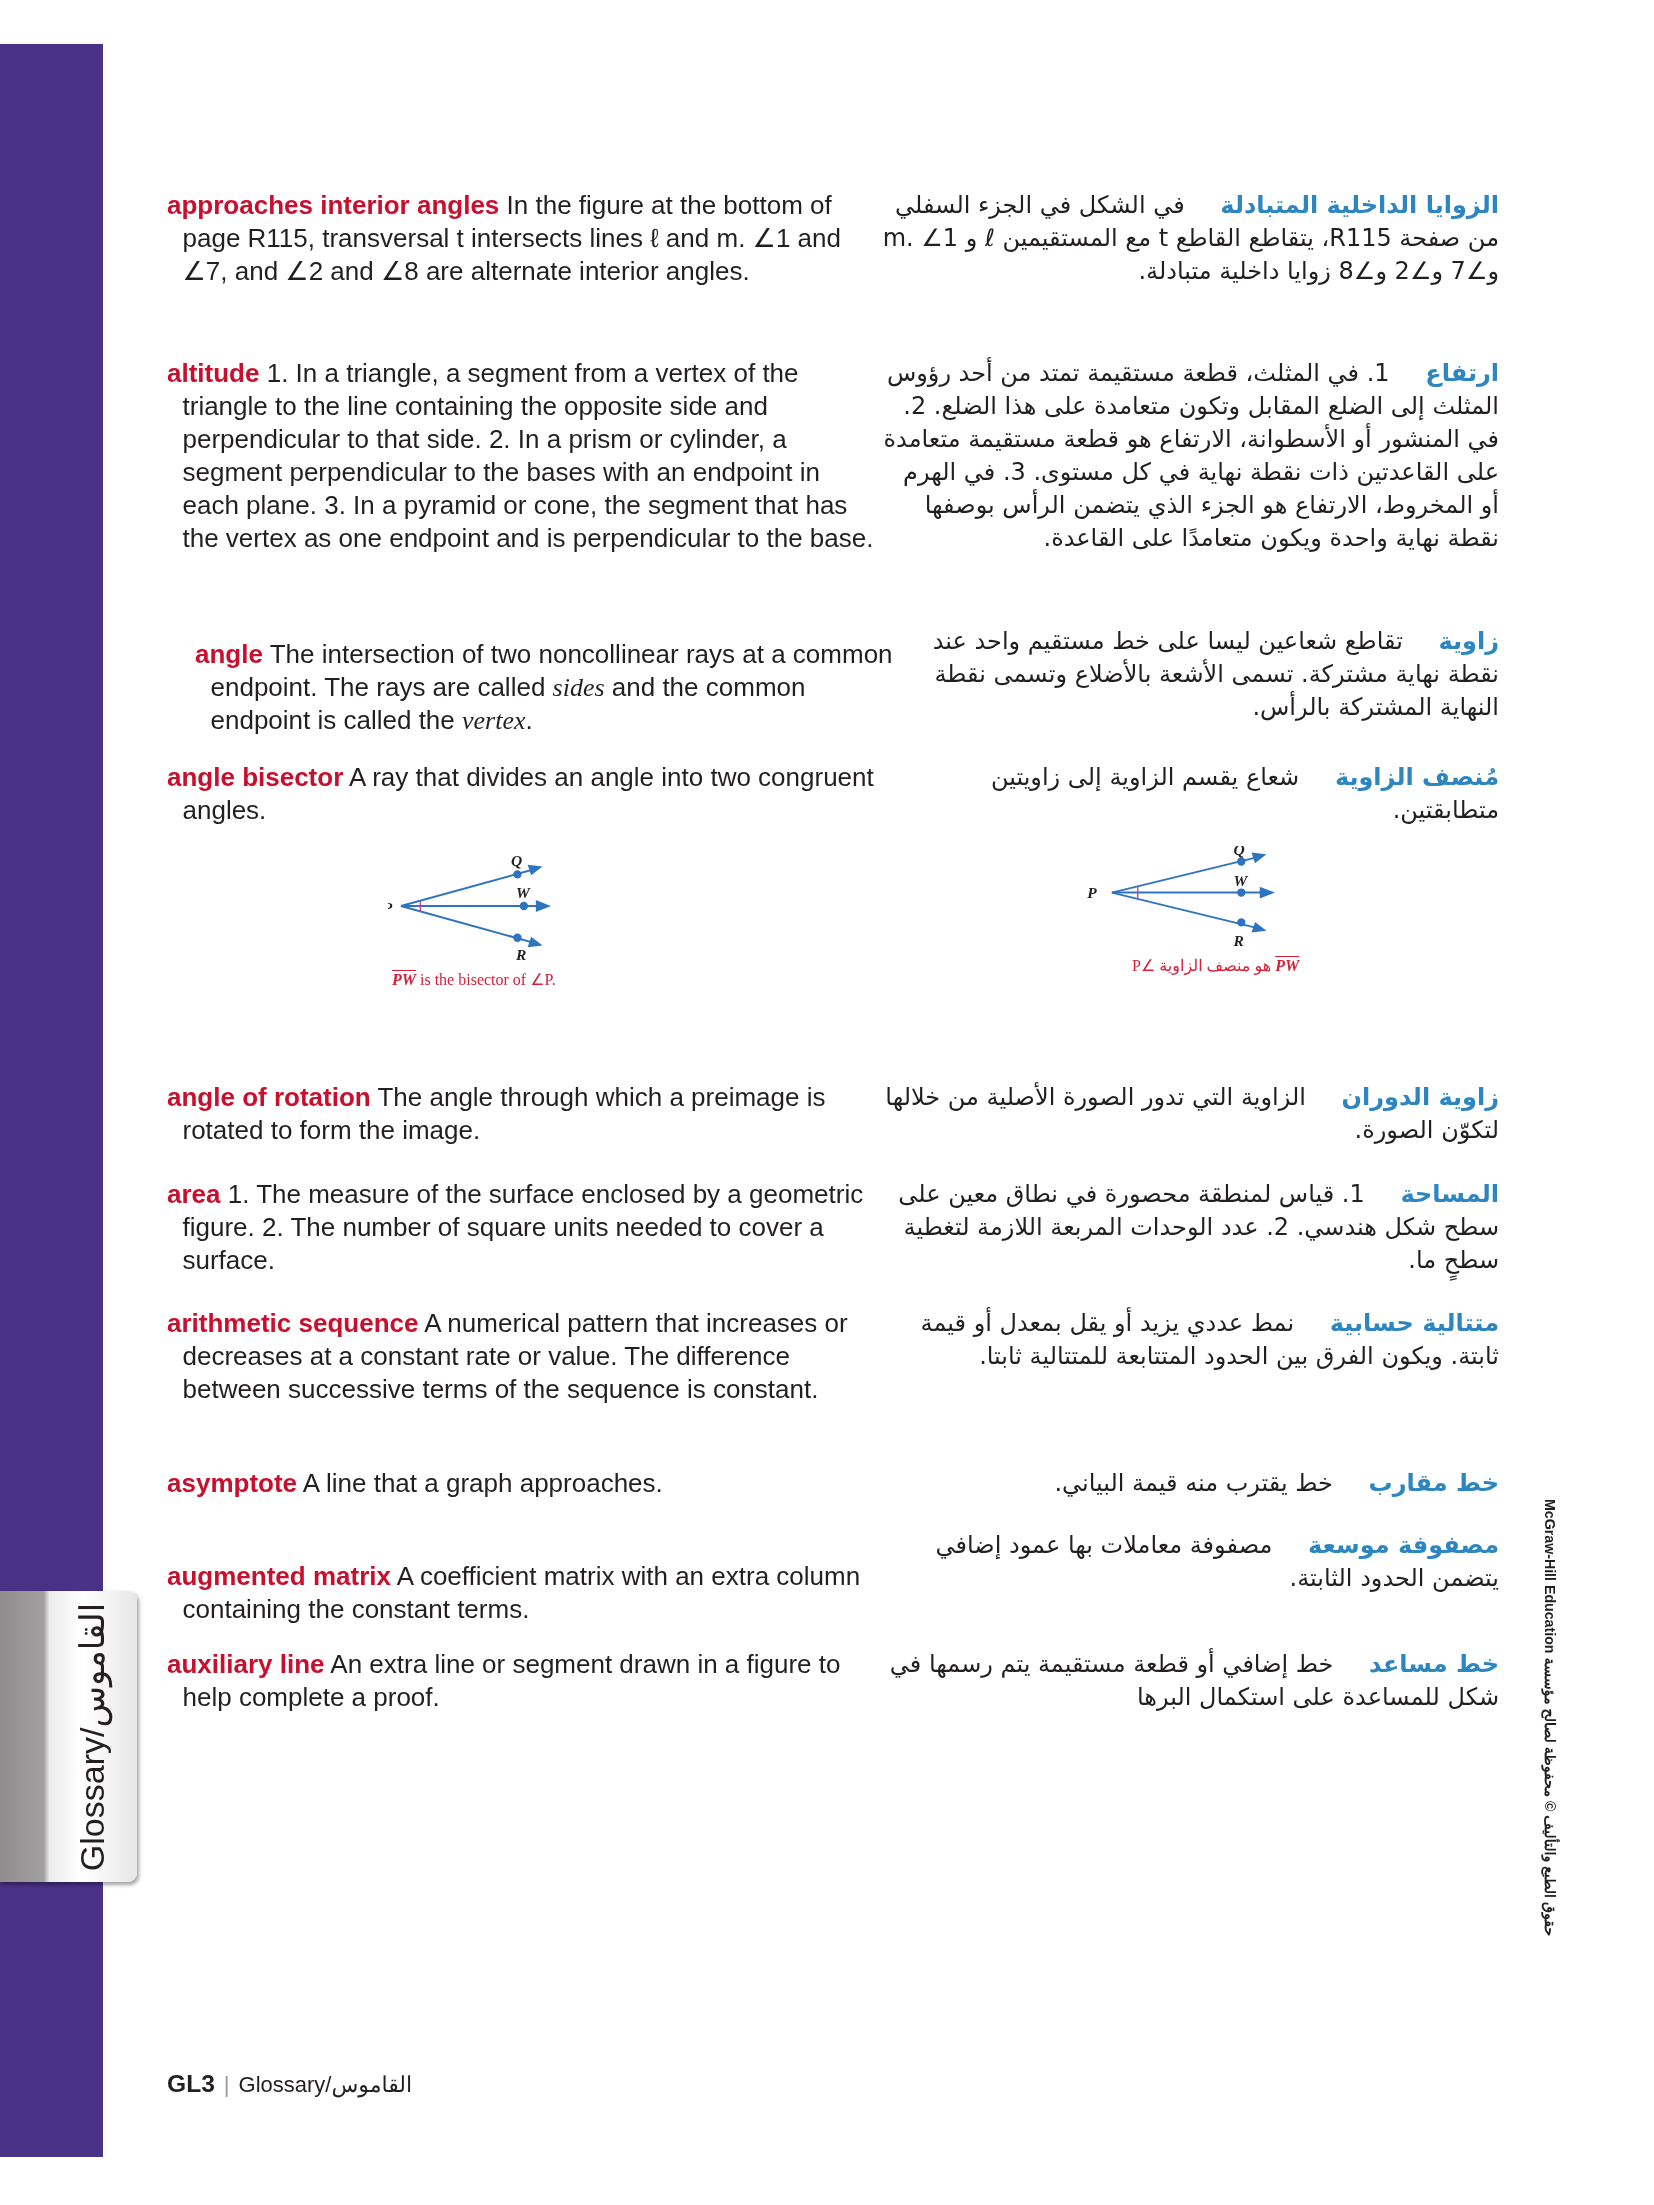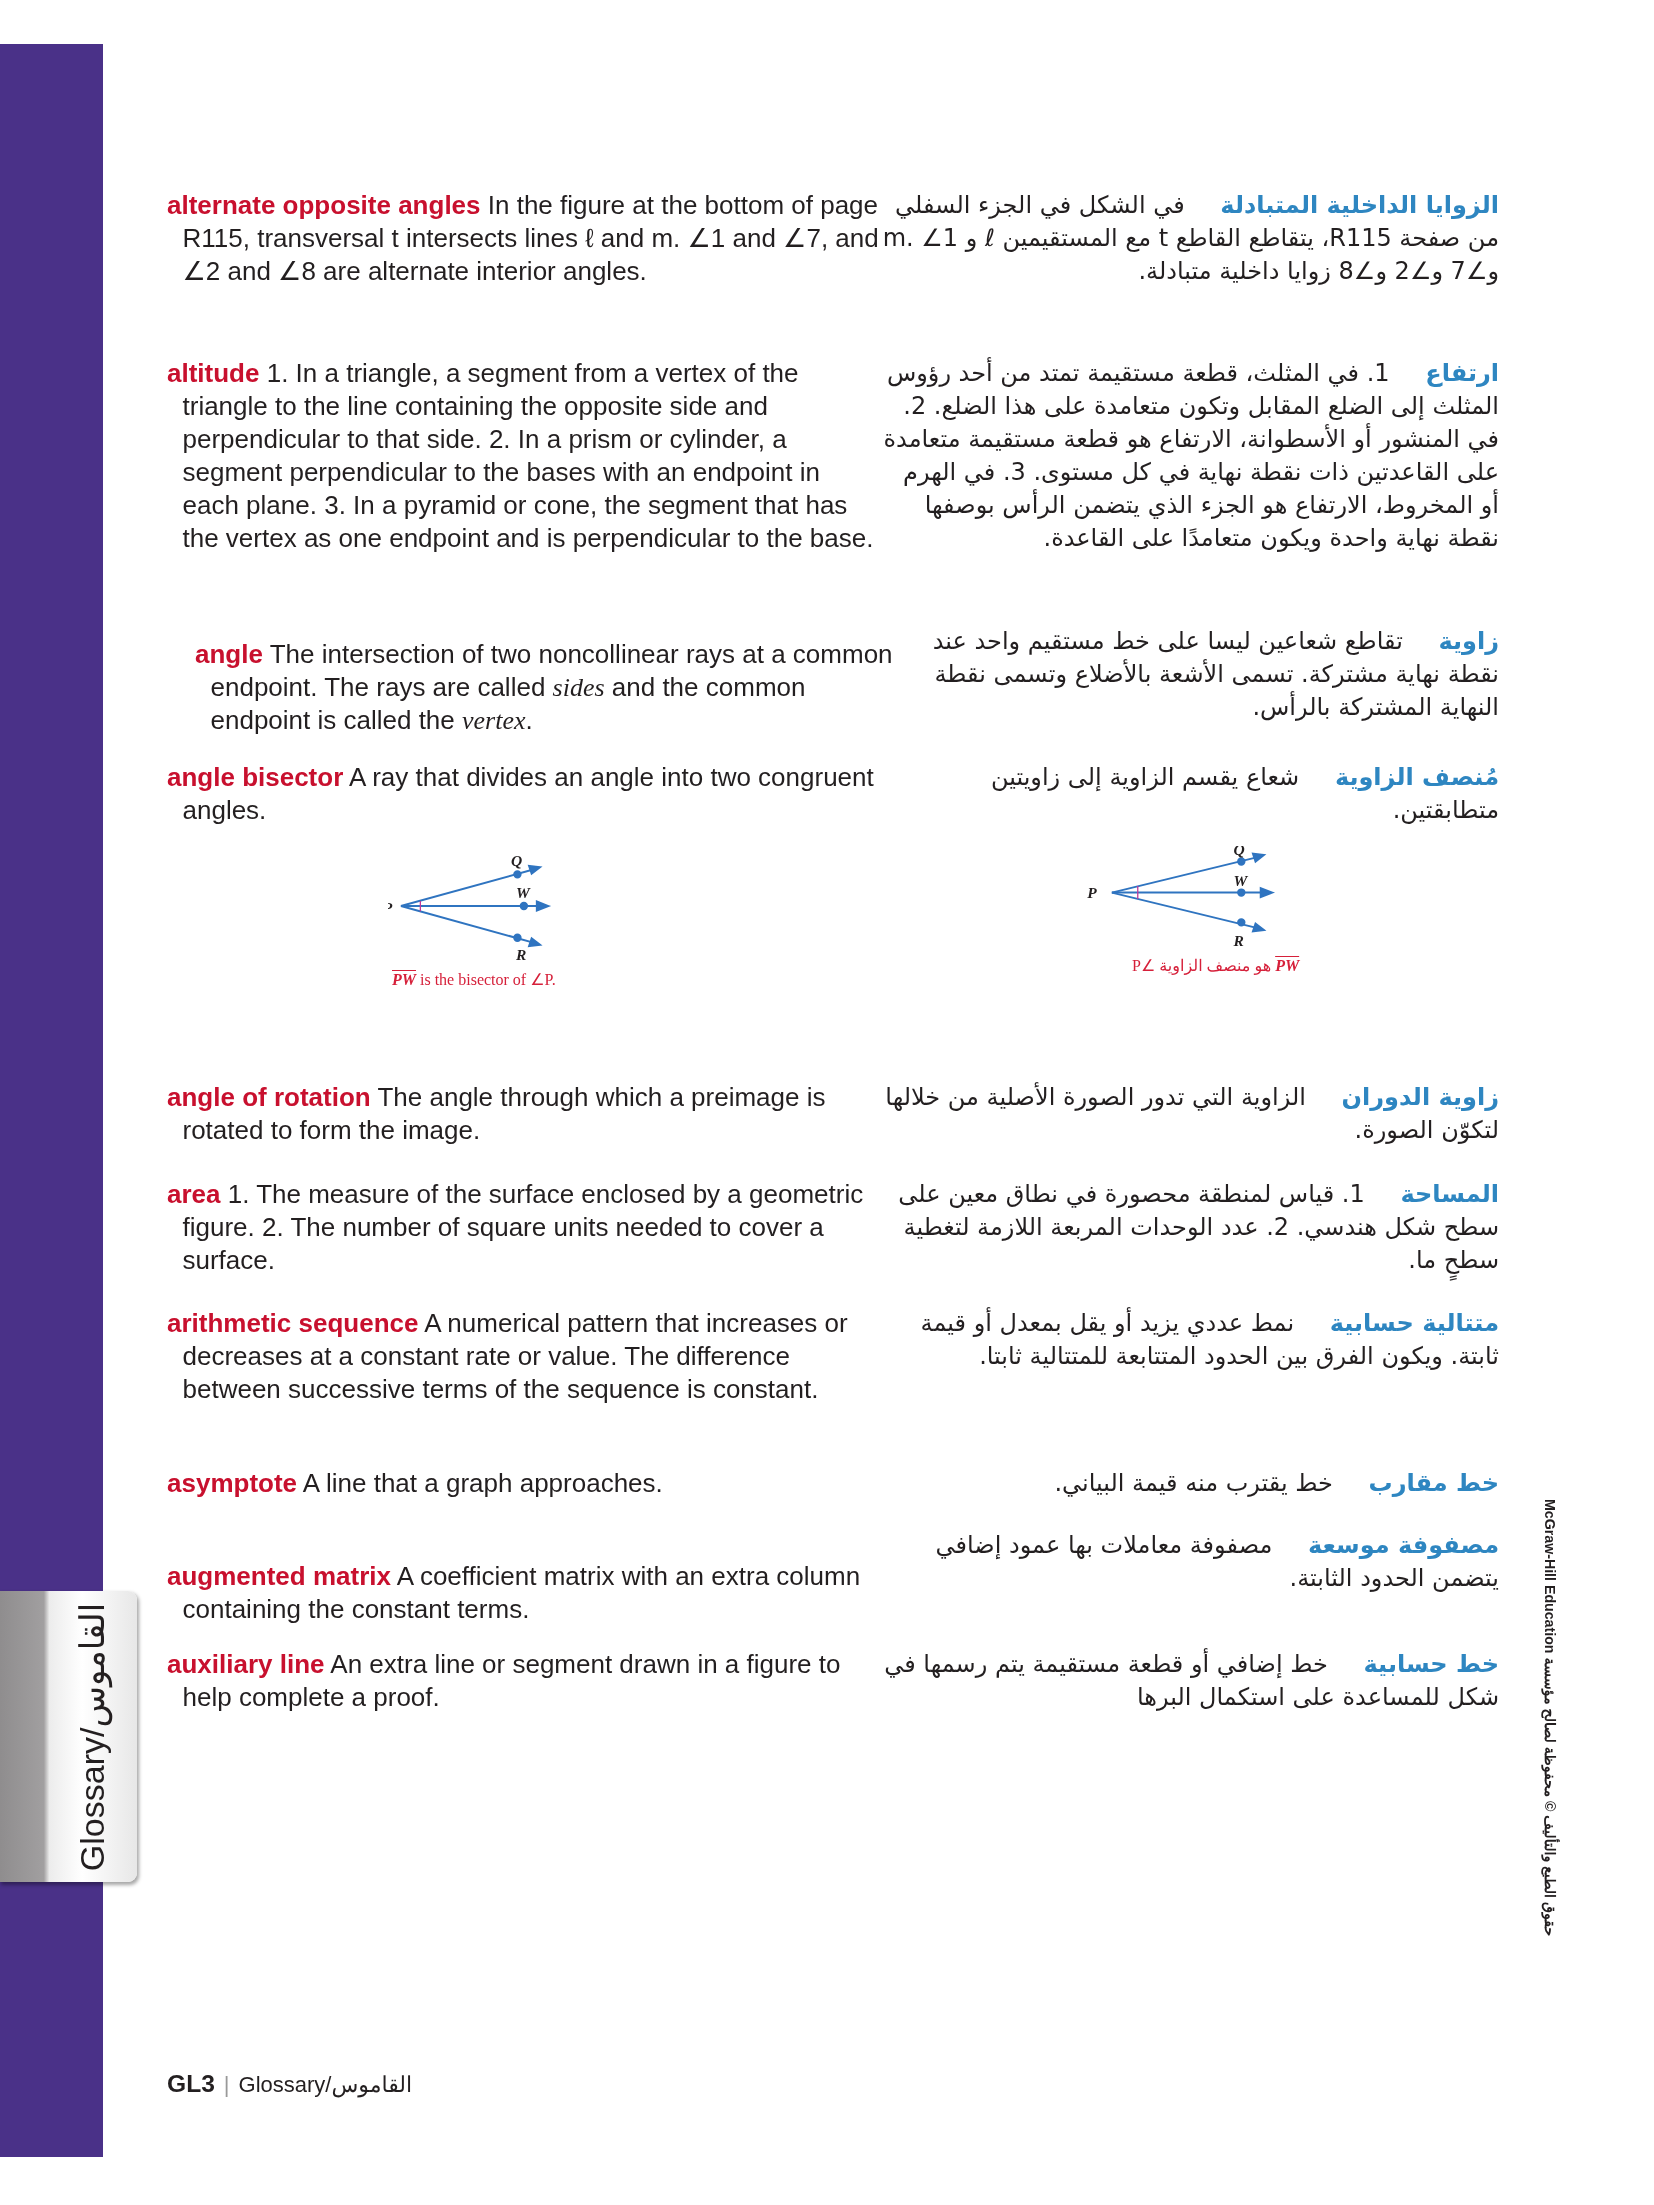--- a/index.html
+++ b/index.html
@@ -46,21 +46,21 @@
 </style>
 </head>
 <body>
 
 <div class="purple-bar"></div>
 <div class="glossary-tab">
   <span class="tab-label">Glossary/القاموس</span>
 </div>
 
 <div class="entry en" style="top:189px;">
-  <span class="term">alternate opposite angles</span>
+  <span class="term">approaches interior angles</span>
   <span>In the figure at the bottom of page R115, transversal t intersects lines ℓ and m. ∠1 and ∠7, and ∠2 and ∠8 are alternate interior angles.</span>
 </div>
 <div class="entry ar" style="top:189px;">
   <span class="term">الزوايا الداخلية المتبادلة</span>
   <span>في الشكل في الجزء السفلي من صفحة R115، يتقاطع القاطع t مع المستقيمين ℓ و m. ∠1 و∠7 و∠2 و∠8 زوايا داخلية متبادلة.</span>
 </div>
 
 <div class="entry en" style="top:357px;">
   <span class="term">altitude</span>
   <span>1. In a triangle, a segment from a vertex of the triangle to the line containing the opposite side and perpendicular to that side. 2. In a prism or cylinder, a segment perpendicular to the bases with an endpoint in each plane. 3. In a pyramid or cone, the segment that has the vertex as one endpoint and is perpendicular to the base.</span>
@@ -179,21 +179,21 @@
 <div class="entry ar" style="top:1529px;">
   <span class="term">مصفوفة موسعة</span>
   <span>مصفوفة معاملات بها عمود إضافي يتضمن الحدود الثابتة.</span>
 </div>
 
 <div class="entry en" style="top:1648px;">
   <span class="term">auxiliary line</span>
   <span>An extra line or segment drawn in a figure to help complete a proof.</span>
 </div>
 <div class="entry ar" style="top:1648px;">
-  <span class="term">خط حسابية</span>
+  <span class="term">خط مساعد</span>
   <span>خط إضافي أو قطعة مستقيمة يتم رسمها في شكل للمساعدة على استكمال البرها</span>
 </div>
 
 <div class="footer">
   <span class="page-num">GL3</span><span class="sep">|</span><span>Glossary/القاموس</span>
 </div>
 
 <div class="copyright">McGraw-Hill Education حقوق الطبع والتأليف © محفوظة لصالح مؤسسة</div>
 
 

